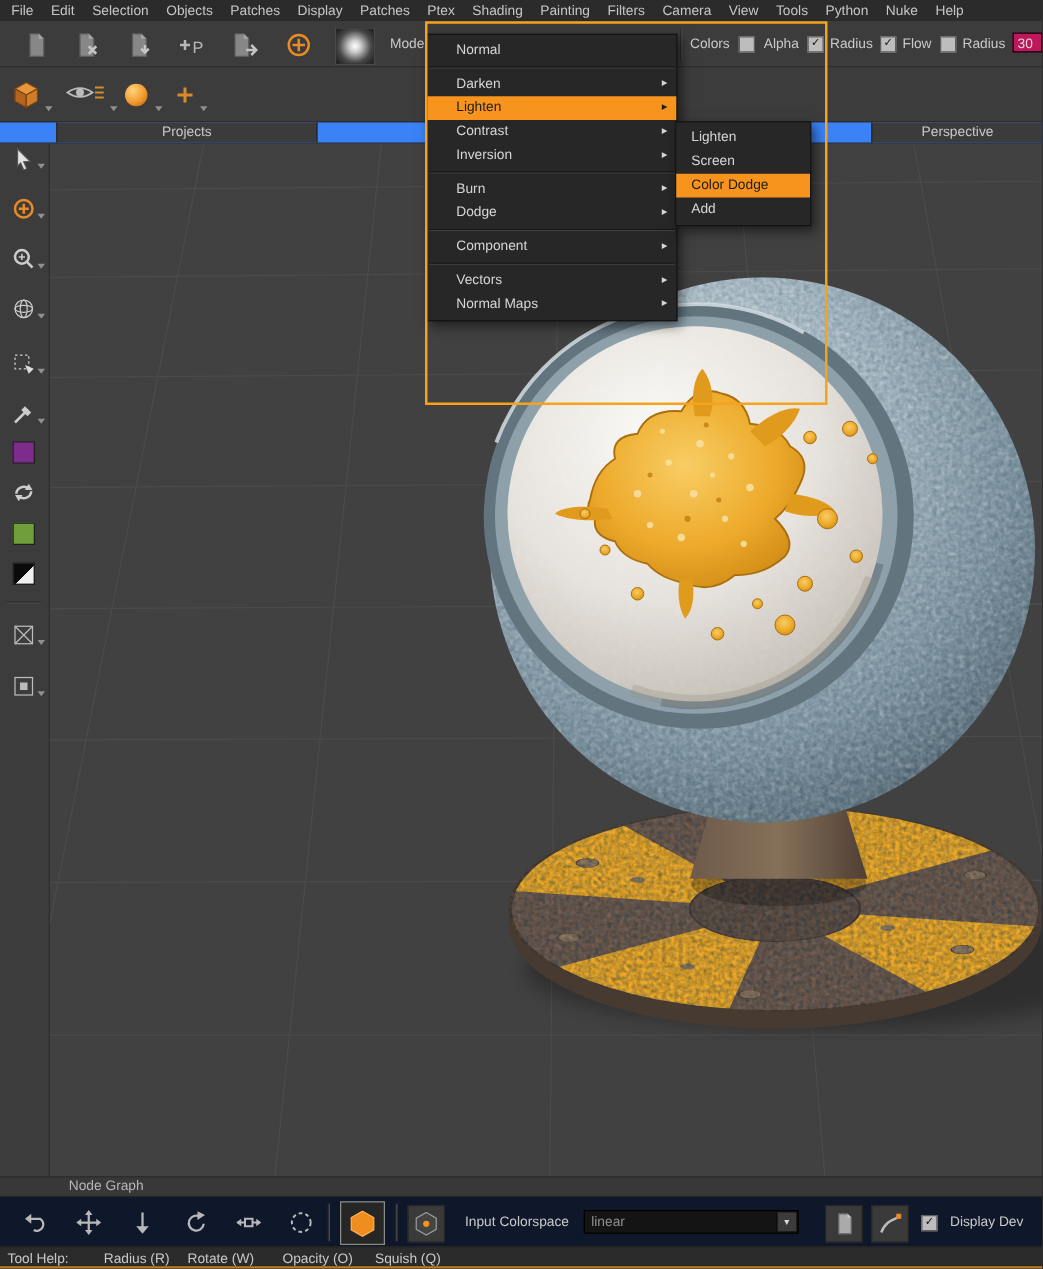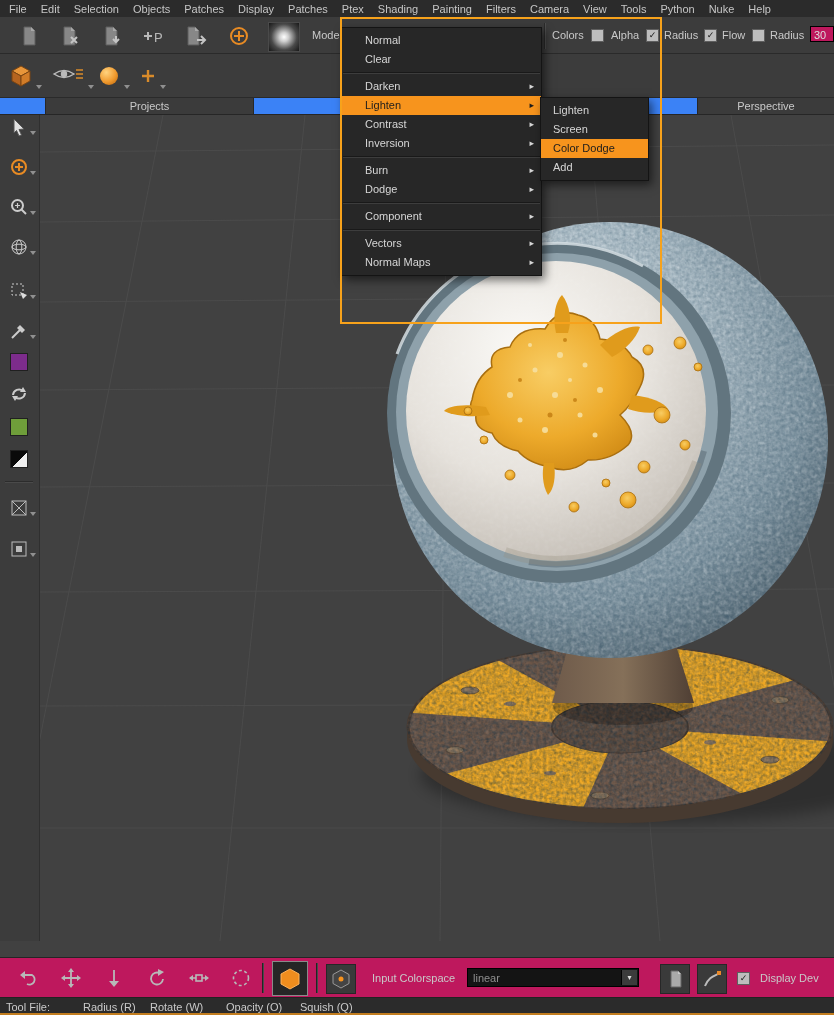--- a/index.html
+++ b/index.html
@@ -31,21 +31,21 @@
       font-family:"DejaVu Sans",sans-serif;font-size:9px;line-height:11px;text-align:center;color:#161616;}
   
   .panel{position:absolute;background:#272727;border:1px solid #141414;box-shadow:3px 4px 9px rgba(0,0,0,.55);padding:3px 0;z-index:50;}
   .mi{height:19px;line-height:19px;padding-left:23px;position:relative;color:#d6d6d6;cursor:default;}
   .mi.hl{background:#f7941d;color:#1d1d1d;}
   .mi .arr{position:absolute;right:7px;top:0;font-family:"DejaVu Sans",sans-serif;font-size:9px;}
   .msep{height:1px;background:#191919;border-bottom:1px solid #3d3d3d;margin:3px 1px;}
   #annotation{left:340px;top:17px;width:318px;height:303px;border:2px solid #f7a21b;z-index:60;pointer-events:none;}
   
   #nodestrip{left:0;top:941px;width:834px;height:16px;background:#383838;border-top:1px solid #2b2b2b;box-sizing:border-box;}
-  #btoolbar{left:0;top:957px;width:834px;height:40px;background:#be185d;border-top:1px solid #252525;box-sizing:border-box;overflow:hidden;}
+  #btoolbar{left:0;top:957px;width:834px;height:40px;background:#0f172a;border-top:1px solid #252525;box-sizing:border-box;overflow:hidden;}
   .bicon{position:absolute;top:9px;width:22px;height:22px;display:flex;align-items:center;justify-content:center;}
   .vsep{position:absolute;top:5px;height:30px;width:1px;background:#242424;border-right:1px solid #4a4a4a;}
   .chip{position:absolute;background:#3a3a3a;border:1px solid #272727;display:flex;align-items:center;justify-content:center;}
   #cs-select{position:absolute;left:467px;top:10px;width:172px;height:19px;background:#141414;border:1px solid #000;
              color:#8f8f8f;line-height:19px;padding-left:5px;box-sizing:border-box;}
   #cs-btn{position:absolute;right:1px;top:1px;width:15px;height:15px;background:#3b3b3b;border-left:1px solid #000;
           color:#ddd;text-align:center;line-height:15px;font-size:8px;font-family:"DejaVu Sans",sans-serif;}
   #statusbar{left:0;top:997px;width:834px;height:18px;background:#2b2b2b;border-top:1px solid #222;box-sizing:border-box;}
   #accent-strip{left:0;top:1013px;width:834px;height:2px;background:#c27d1f;}
   svg{display:block;}
@@ -387,20 +387,23 @@
         <g fill="#c27c10" opacity="0.8">
           <circle cx="510" cy="300" r="2.5"></circle>
             <circle cx="535" cy="285" r="2"></circle>
             <circle cx="480" cy="265" r="2"></circle>
             <circle cx="525" cy="225" r="2"></circle>
         </g>
       </g>
     </svg>
   </div>
 
+  <div id="nodestrip" class="r">
+    <span class="lbl" style="left:55px;top:1px;color:#b5b5b5;">Node Graph</span>
+  </div>
 
   <div id="btoolbar" class="r">
     <div class="bicon" style="left:18px;">
       <svg width="22" height="22">
           <path d="M6 8h8a5 5 0 1 1-5 9" fill="none" stroke="#b8b8b8" stroke-width="1.8"></path>
           <polygon points="7,4 2,8 7,12" fill="#b8b8b8"></polygon>
         </svg>
     </div>
     <div class="bicon" style="left:60px;">
       <svg width="22" height="22">
@@ -464,31 +467,30 @@
       <svg width="22" height="22">
           <path d="M4 18 C8 8 14 8 19 5" fill="none" stroke="#bbb" stroke-width="2"></path>
           <rect x="16" y="3" width="4" height="4" fill="#e8892a"></rect>
         </svg>
     </div>
     <span class="cb" style="left:737px;top:14px;"><span>✓</span></span>
     <span class="lbl" style="left:760px;top:14px;">Display Dev</span>
   </div>
 
   <div id="statusbar" class="r">
-    <span class="lbl" style="left:6px;top:3px;">Tool File:</span>
+    <span class="lbl" style="left:6px;top:3px;">Tool Help:</span>
     <span class="lbl" style="left:83px;top:3px;">Radius (R)</span>
     <span class="lbl" style="left:150px;top:3px;">Rotate (W)</span>
     <span class="lbl" style="left:226px;top:3px;">Opacity (O)</span>
     <span class="lbl" style="left:300px;top:3px;">Squish (Q)</span>
   </div>
   <div id="accent-strip" class="r"></div>
 
   <div class="panel" style="left:341px;top:27px;width:199px;">
     <div class="mi"><span>Normal</span></div>
-    <div class="mi"><span>Clear</span></div>
     <div class="msep"></div>
     <div class="mi"><span>Darken</span><span class="arr">▸</span></div>
     <div class="mi hl"><span>Lighten</span><span class="arr">▸</span></div>
     <div class="mi"><span>Contrast</span><span class="arr">▸</span></div>
     <div class="mi"><span>Inversion</span><span class="arr">▸</span></div>
     <div class="msep"></div>
     <div class="mi"><span>Burn</span><span class="arr">▸</span></div>
     <div class="mi"><span>Dodge</span><span class="arr">▸</span></div>
     <div class="msep"></div>
     <div class="mi"><span>Component</span><span class="arr">▸</span></div>

